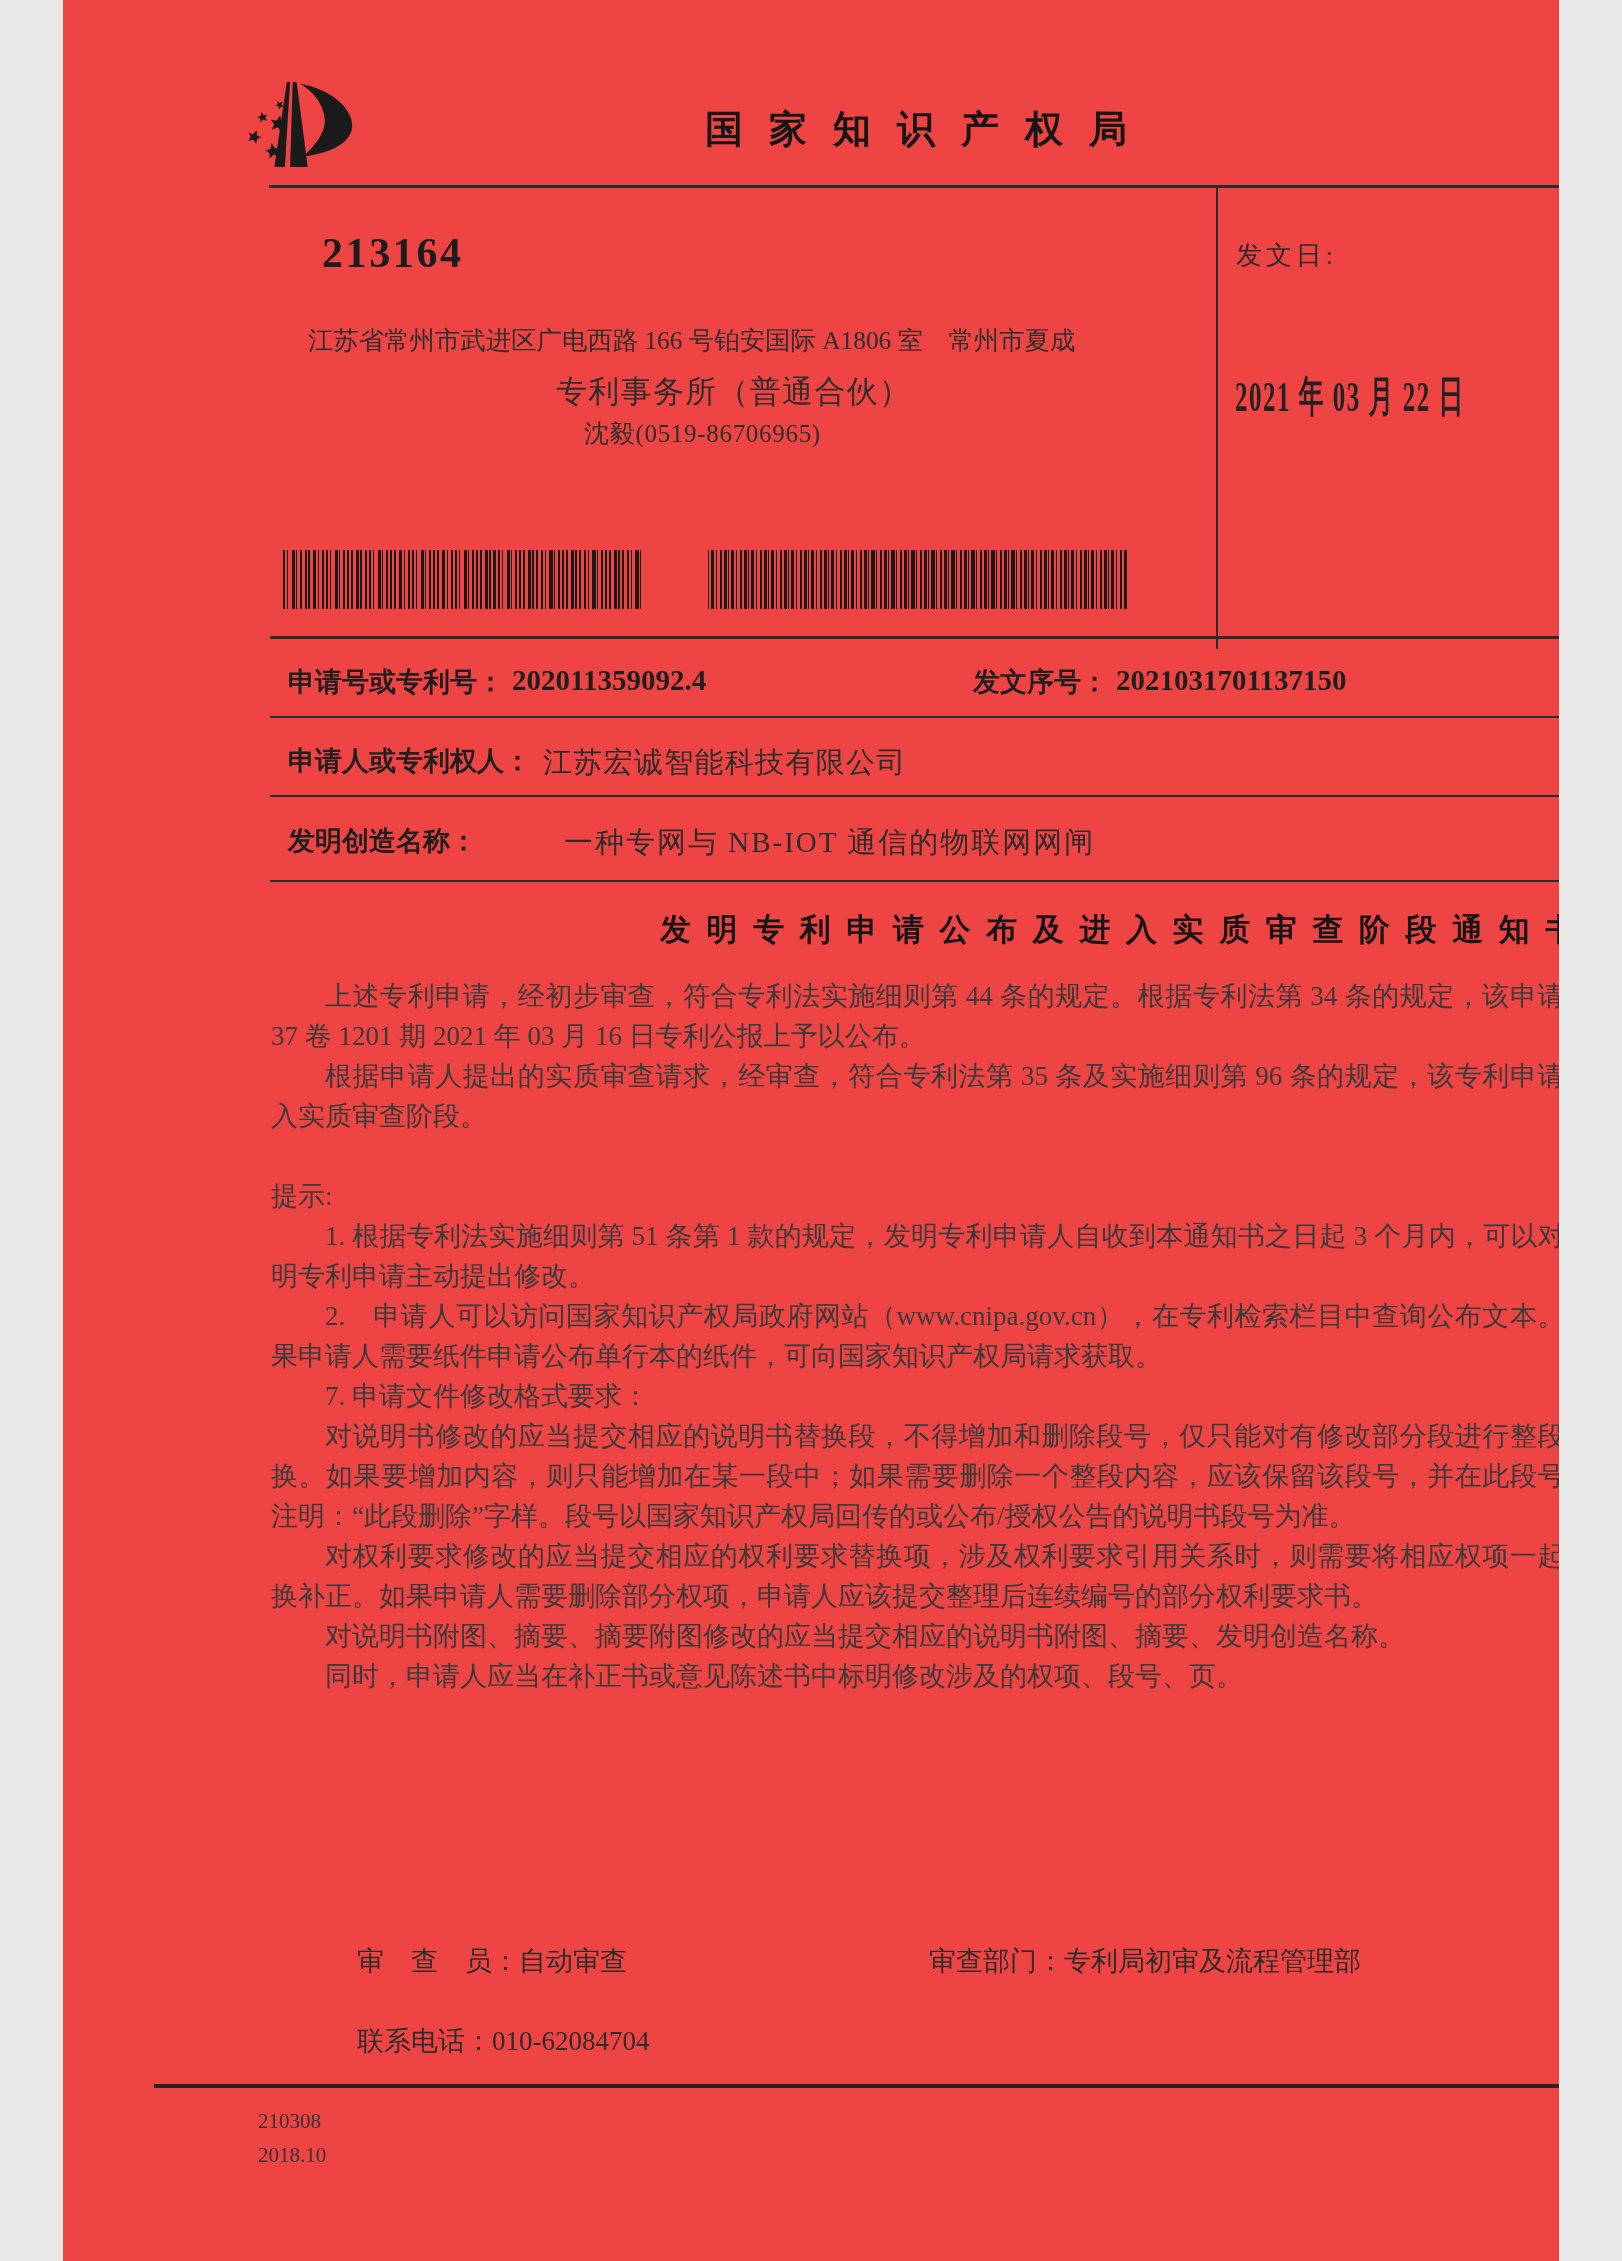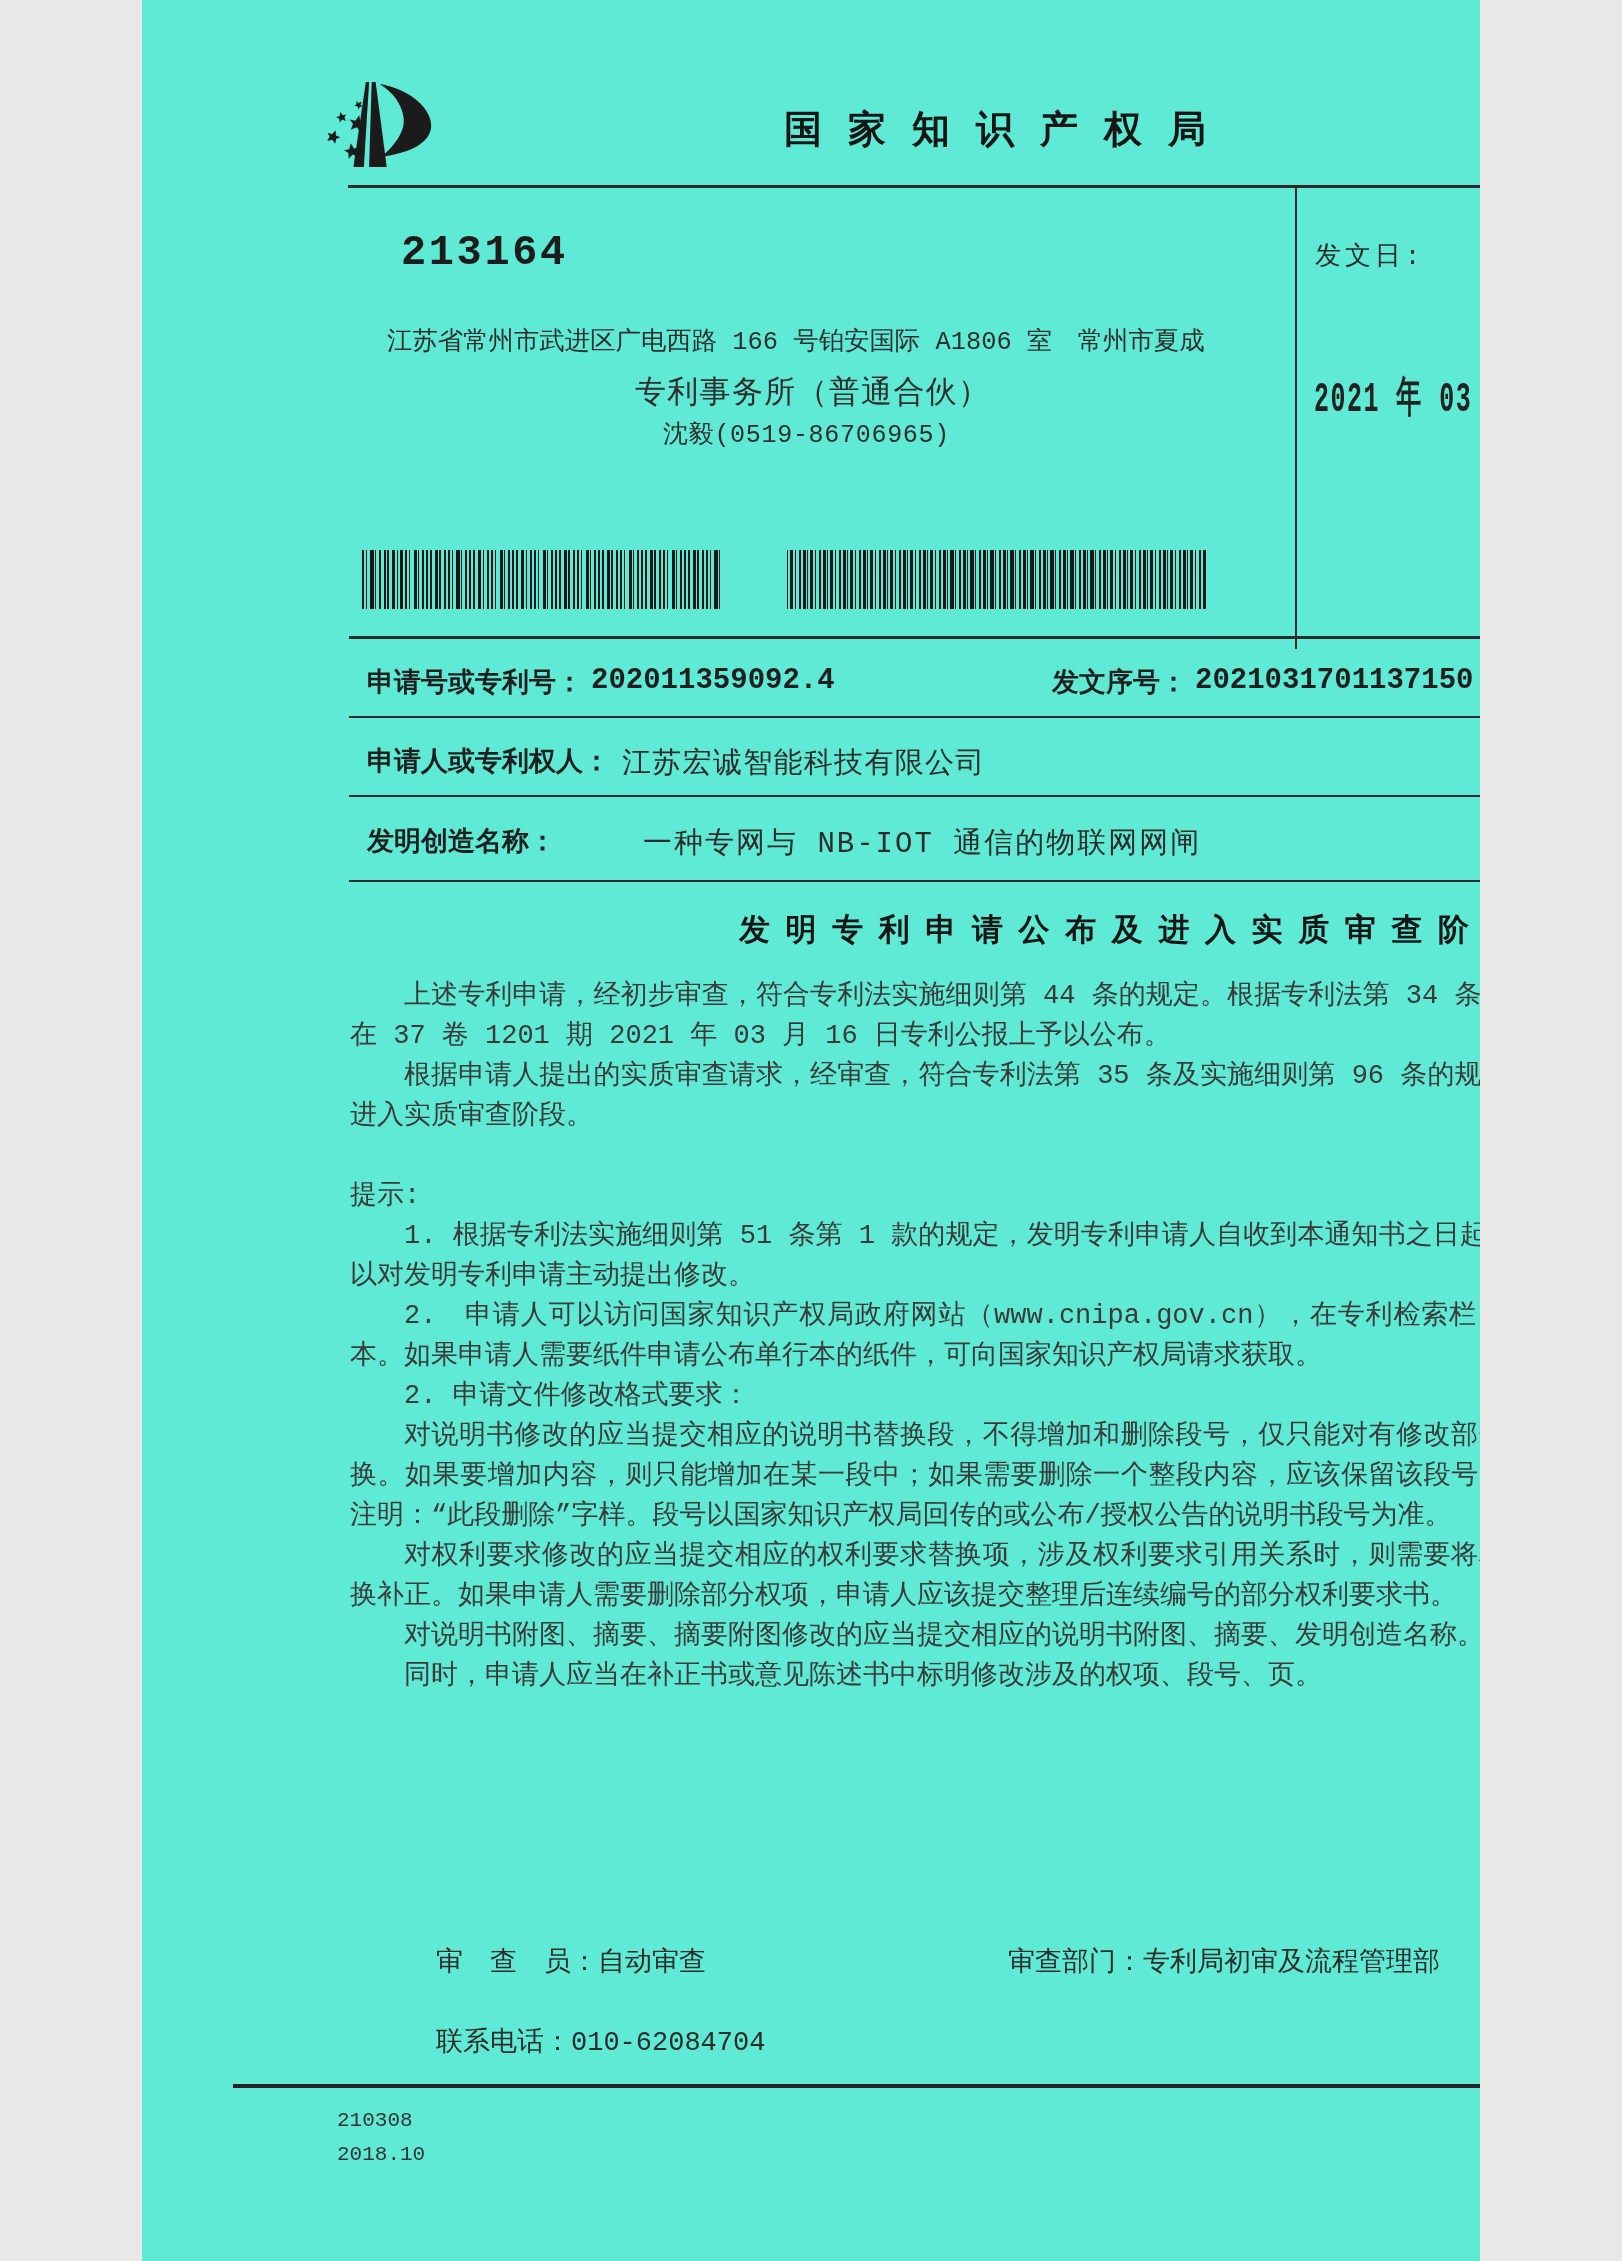--- a/index.html
+++ b/index.html
@@ -1,21 +1,21 @@
 <!DOCTYPE html>
 <html style="font-size:10.4px"><head>
 <meta charset="utf-8">
 <style>
   html,body{margin:0;padding:0;background:#e8e8e6;}
   .page{
     position:relative;
-    width:1338px;height:2261px;
+    width:1496px;height:2261px;
     margin:0 auto;
-    background:#5eead4;
-    font-family:Liberation Mono, monospace;
+    background:#ef4444;
+    font-family:Liberation Serif, serif;
     color:#333;
     overflow:hidden;
   }
   .abs{position:absolute;}
   .rule{position:absolute;background:#2c2c2c;}
   
   .agency{
     position:absolute;left:642px;top:104px;
     font-size:38px;font-weight:bold;color:#161616;
     letter-spacing:26px;white-space:nowrap;
@@ -145,21 +145,21 @@
   <div class="rule" style="left:207px;top:880px;width:1302px;height:2px;"></div>
 
   <div class="doc-title">发明专利申请公布及进入实质审查阶段通知书</div>
 
   <div class="body-text">
     <p>上述专利申请，经初步审查，符合专利法实施细则第 44 条的规定。根据专利法第 34 条的规定，该申请在 37 卷 1201 期 2021 年 03 月 16 日专利公报上予以公布。</p>
     <p>根据申请人提出的实质审查请求，经审查，符合专利法第 35 条及实施细则第 96 条的规定，该专利申请进入实质审查阶段。</p>
     <p class="tips-heading">提示:</p>
     <p>1. 根据专利法实施细则第 51 条第 1 款的规定，发明专利申请人自收到本通知书之日起 3 个月内，可以对发明专利申请主动提出修改。</p>
     <p>2.　申请人可以访问国家知识产权局政府网站（www.cnipa.gov.cn），在专利检索栏目中查询公布文本。如果申请人需要纸件申请公布单行本的纸件，可向国家知识产权局请求获取。</p>
-    <p>2. 申请文件修改格式要求：</p>
+    <p>7. 申请文件修改格式要求：</p>
     <p>对说明书修改的应当提交相应的说明书替换段，不得增加和删除段号，仅只能对有修改部分段进行整段替换。如果要增加内容，则只能增加在某一段中；如果需要删除一个整段内容，应该保留该段号，并在此段号后注明：“此段删除”字样。段号以国家知识产权局回传的或公布/授权公告的说明书段号为准。</p>
     <p>对权利要求修改的应当提交相应的权利要求替换项，涉及权利要求引用关系时，则需要将相应权项一起替换补正。如果申请人需要删除部分权项，申请人应该提交整理后连续编号的部分权利要求书。</p>
     <p>对说明书附图、摘要、摘要附图修改的应当提交相应的说明书附图、摘要、发明创造名称。</p>
     <p>同时，申请人应当在补正书或意见陈述书中标明修改涉及的权项、段号、页。</p>
   </div>
 
   <div class="sign" style="left:294px;top:1943px;"><span>审　查　员：</span><span>自动审查</span></div>
   <div class="sign" style="left:866px;top:1943px;"><span>审查部门：</span><span>专利局初审及流程管理部</span></div>
   <div class="sign" style="left:294px;top:2023px;"><span>联系电话：</span><span>010-62084704</span></div>
 

